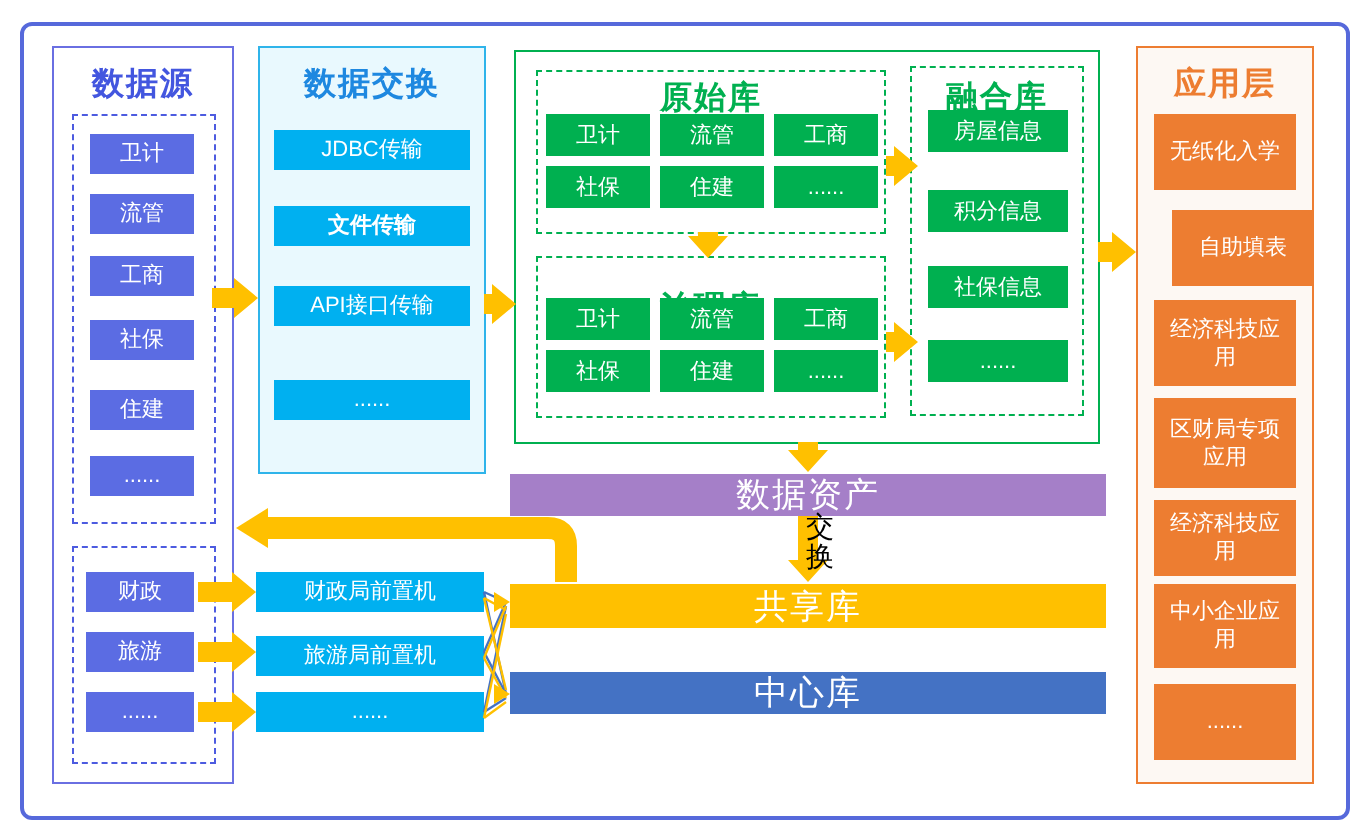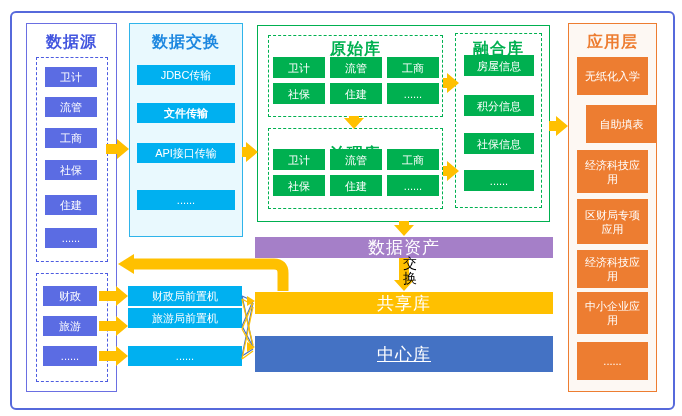--- a/index.html
+++ b/index.html
@@ -90,26 +90,26 @@
   <div class="hdr" style="left:568px;top:32px;width:89px;color:var(--orange);">应用层</div>
   <div class="node orangebox" style="left:577px;top:57px;width:71px;height:38px;">无纸化入学</div>
   <div class="node orangebox" style="left:586px;top:105px;width:71px;height:38px;">自助填表</div>
   <div class="node orangebox" style="left:577px;top:150px;width:71px;height:43px;">经济科技应用</div>
   <div class="node orangebox" style="left:577px;top:199px;width:71px;height:45px;">区财局专项应用</div>
   <div class="node orangebox" style="left:577px;top:250px;width:71px;height:38px;">经济科技应用</div>
   <div class="node orangebox" style="left:577px;top:292px;width:71px;height:42px;">中小企业应用</div>
   <div class="node orangebox" style="left:577px;top:342px;width:71px;height:38px;">......</div>
 
   <div class="node cyan" style="left:128px;top:286px;width:114px;height:20px;">财政局前置机</div>
-  <div class="node cyan" style="left:128px;top:308px;width:114px;height:20px;">旅游局前置机</div>
+  <div class="node cyan" style="left:128px;top:318px;width:114px;height:20px;">旅游局前置机</div>
   <div class="node cyan" style="left:128px;top:346px;width:114px;height:20px;">......</div>
 
   <div class="bar" style="top:237px;height:21px;background:var(--purple-bar);">数据资产</div>
   <div class="bar" style="top:292px;height:22px;background:var(--gold);">共享库</div>
-  <div class="bar" style="top:336px;height:36px;background:var(--bar-blue);text-decoration:underline;">中心库</div>
+  <div class="bar" style="top:336px;height:21px;background:var(--bar-blue);">中心库</div>
 
   <div class="xchg">交换</div>
 
   <svg class="overlay" viewBox="0 0 682 416">
     <polygon class="arrow" points="106,144 117,144 117,139 129,149 117,159 117,154 106,154"></polygon>
     <polygon class="arrow" points="242,147 246,147 246,142 258,152 246,162 246,157 242,157"></polygon>
     <polygon class="arrow" points="443,78 447,78 447,73 459,83 447,93 447,88 443,88"></polygon>
     <polygon class="arrow" points="443,166 447,166 447,161 459,171 447,181 447,176 443,176"></polygon>
     <polygon class="arrow" points="549,121 556,121 556,116 568,126 556,136 556,131 549,131"></polygon>
     <polygon class="arrow" points="349,116 349,118 344,118 354,129 364,118 359,118 359,116"></polygon>

